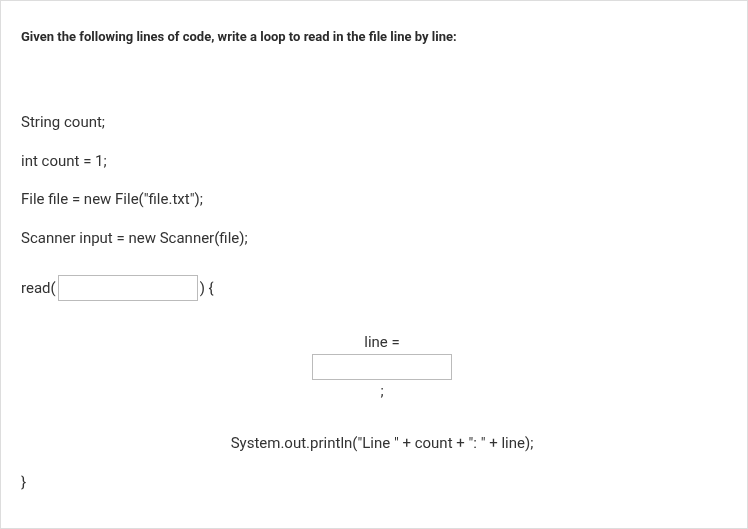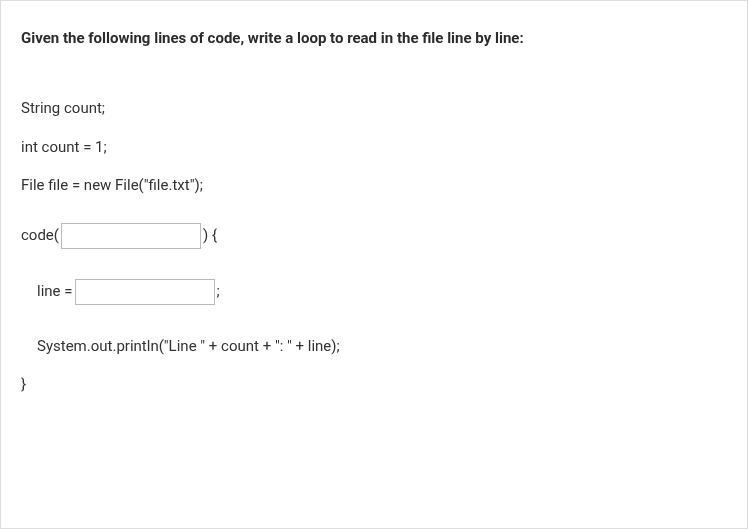--- a/index.html
+++ b/index.html
@@ -14,35 +14,36 @@
   }
   .container {
     width: 748px;
     height: 529px;
     border: 1px solid #ddd;
     padding: 28px 20px 20px 20px;
     position: relative;
   }
   .prompt {
     font-weight: 700;
-    font-size: 15px;
+    font-size: 13px;
     color: #2b2b2b;
-    margin-bottom: 36px;
+    margin-bottom: 53px;
   }
   .code-line {
     font-size: 15px;
     color: #333;
     line-height: 1.5;
     margin-bottom: 16px;
     display: flex;
     align-items: center;
     flex-wrap: nowrap;
   }
   .code-line.indent {
     padding-left: 16px;
+    flex-direction: column;
   }
   .blank-input {
     display: inline-block;
     border: 1px solid #bbb;
     height: 26px;
     width: 140px;
     padding: 2px 6px;
     font-size: 14px;
     font-family: inherit;
     vertical-align: middle;
@@ -61,25 +62,26 @@
 
 <div class="container">
 
   <div class="prompt">Given the following lines of code, write a loop to read in the file line by line:</div>
 
   <div class="spacer-large"></div>
 
   <div class="code-line">String count;</div>
   <div class="code-line">int count = 1;</div>
   <div class="code-line">File file = new File("file.txt");</div>
+  <div class="code-line">Scanner input = new Scanner(file);</div>
 
   <div class="spacer-med"></div>
 
   <div class="code-line">
-    <span>code(</span>
+    <span>read(</span>
     <input type="text" class="blank-input" value="" style="">
     <span>) {</span>
   </div>
 
   <div class="spacer-large"></div>
 
   <div class="code-line indent">
     <span>line = </span>
     <input type="text" class="blank-input" value="" style="">
     <span>;</span>

